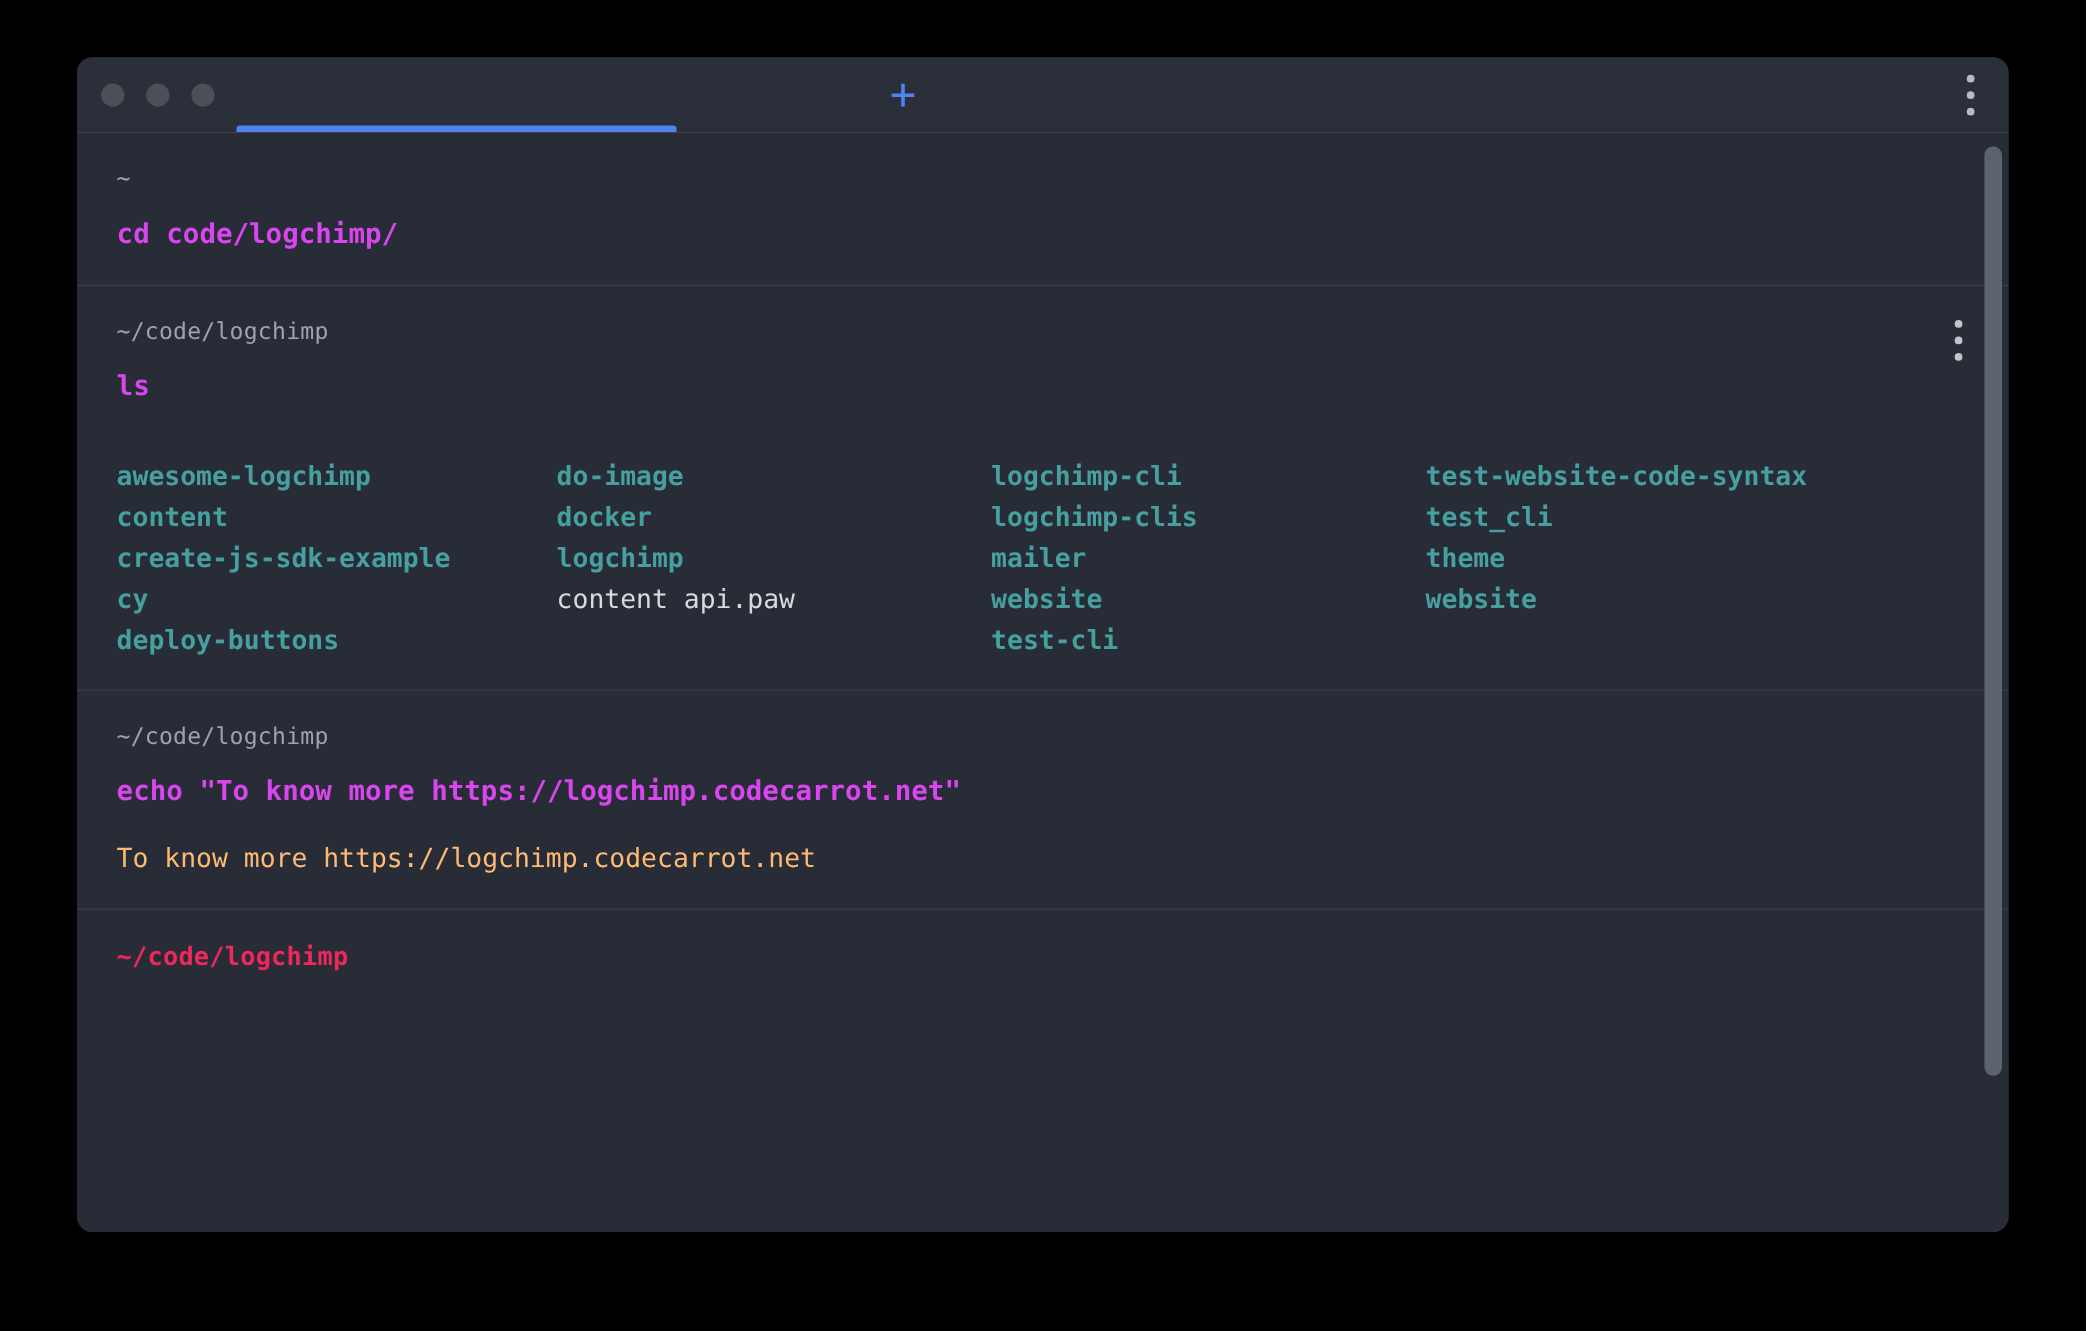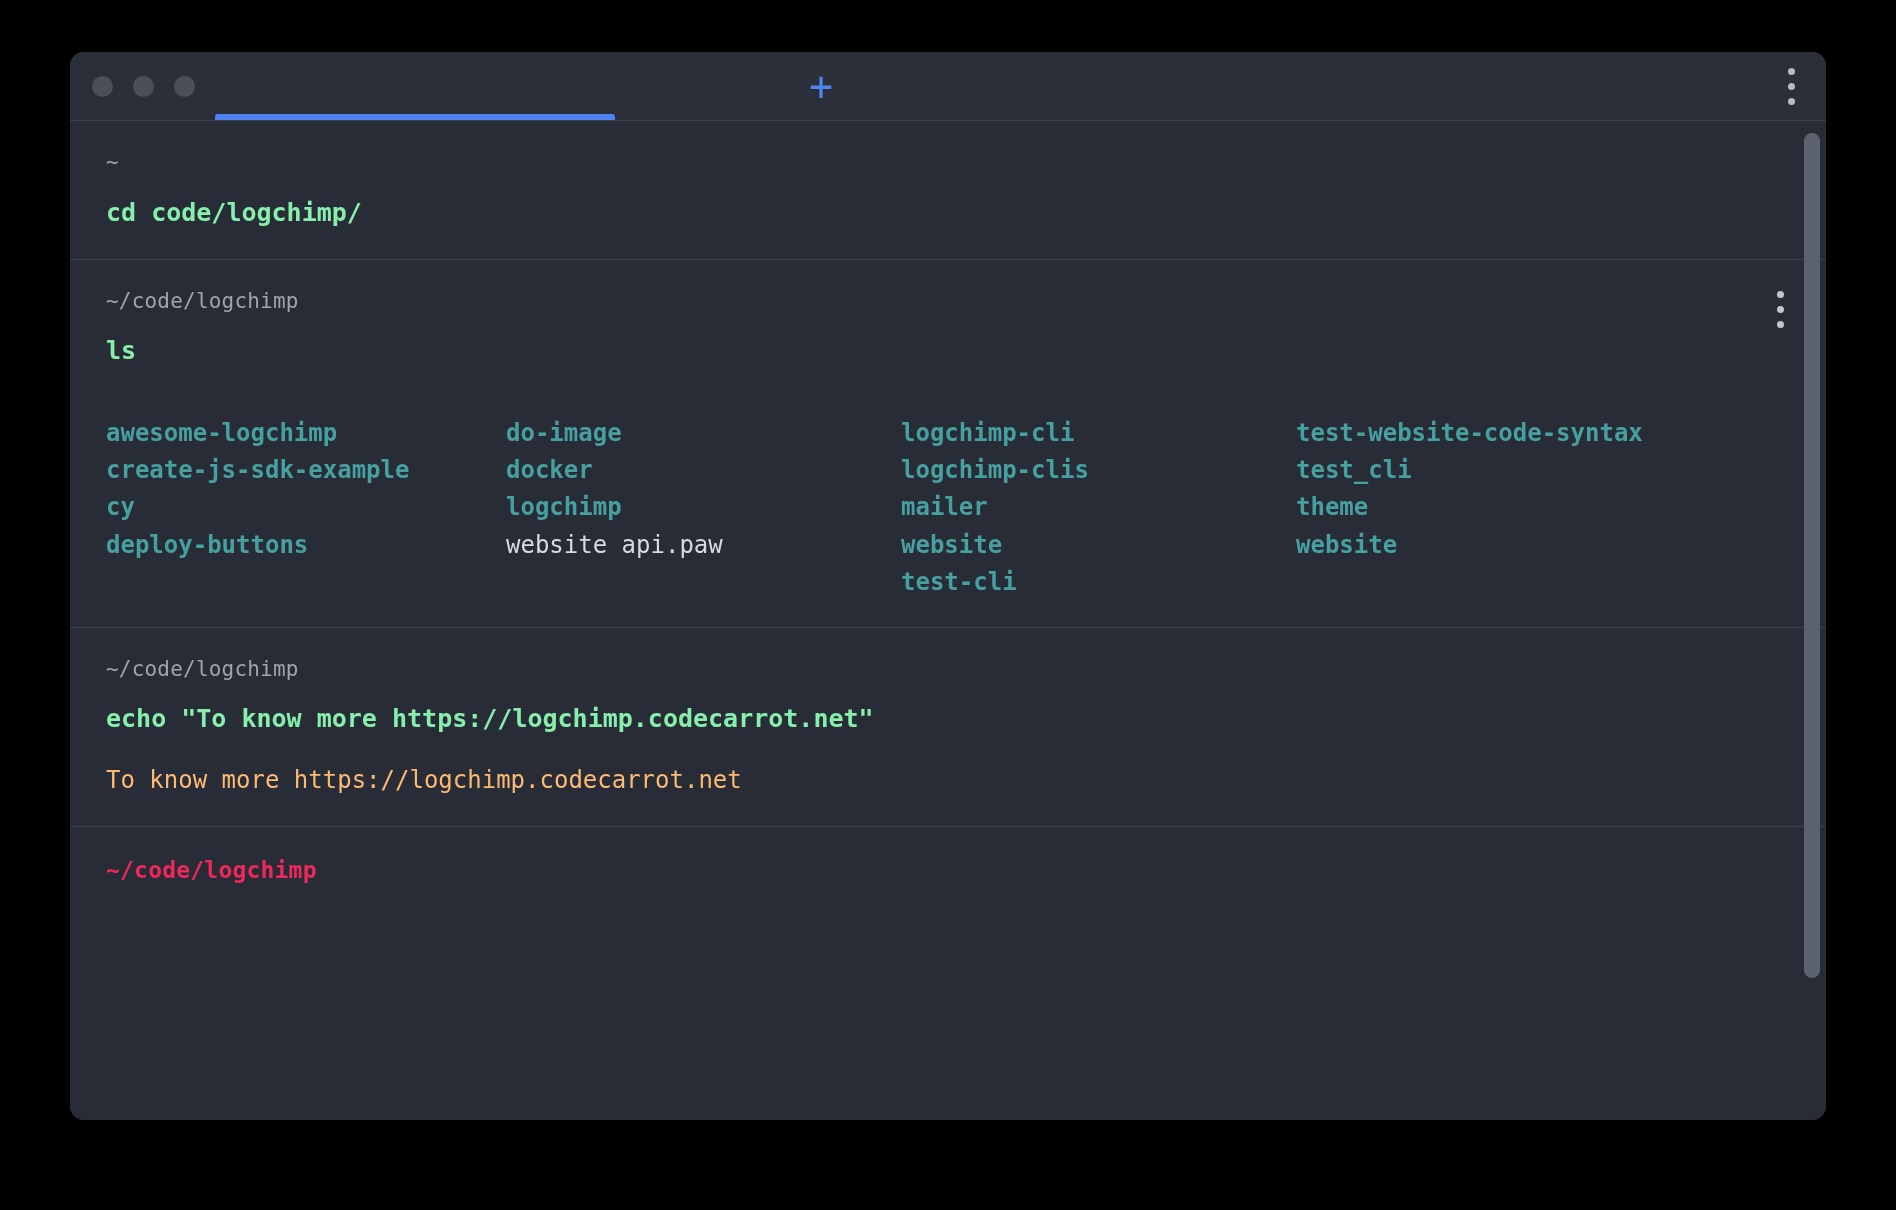--- a/index.html
+++ b/index.html
@@ -132,21 +132,21 @@
     font-size: 21px;
     line-height: 1.5;
     letter-spacing: 0.2px;
   }
   .prompt-path.active {
     color: #f0275a;
     font-weight: bold;
     font-size: 23px;
   }
   .command-line {
-    color: #86efac;
+    color: #d946ef;
     font-weight: bold;
     font-size: 25px;
     line-height: 1.6;
     margin-top: 14px;
     white-space: pre;
   }
   .output-line {
     color: #fdba74;
     font-size: 24px;
     line-height: 1.6;
@@ -244,29 +244,30 @@
         <div class="kebab-dot"></div>
         <div class="kebab-dot"></div>
         <div class="kebab-dot"></div>
       </div>
       <div class="prompt-path">~/code/logchimp</div>
       <div class="command-line">ls</div>
 
       <div class="ls-grid">
         <div class="ls-col">
           <div class="ls-item dir">awesome-logchimp</div>
+          <div class="ls-item dir">content</div>
           <div class="ls-item dir">create-js-sdk-example</div>
           <div class="ls-item dir">cy</div>
           <div class="ls-item dir">deploy-buttons</div>
         </div>
         <div class="ls-col">
           <div class="ls-item dir">do-image</div>
           <div class="ls-item dir">docker</div>
           <div class="ls-item dir">logchimp</div>
-          <div class="ls-item file">website api.paw</div>
+          <div class="ls-item file">content api.paw</div>
         </div>
         <div class="ls-col">
           <div class="ls-item dir">logchimp-cli</div>
           <div class="ls-item dir">logchimp-clis</div>
           <div class="ls-item dir">mailer</div>
           <div class="ls-item dir">website</div>
           <div class="ls-item dir">test-cli</div>
         </div>
         <div class="ls-col">
           <div class="ls-item dir">test-website-code-syntax</div>

